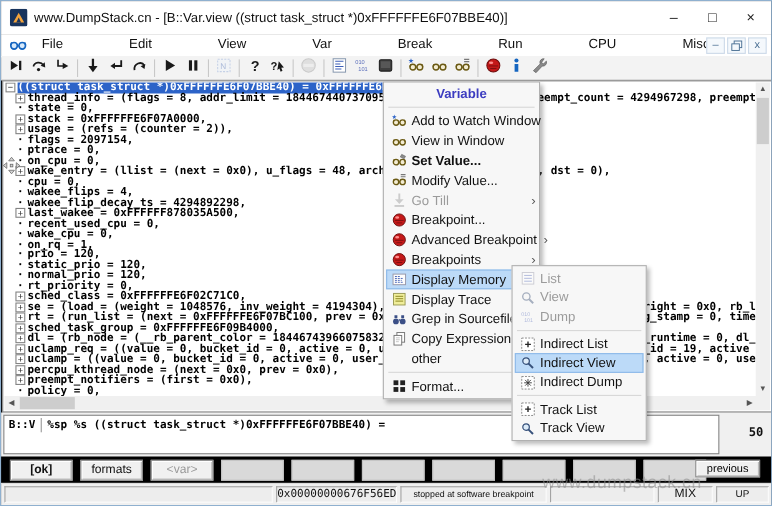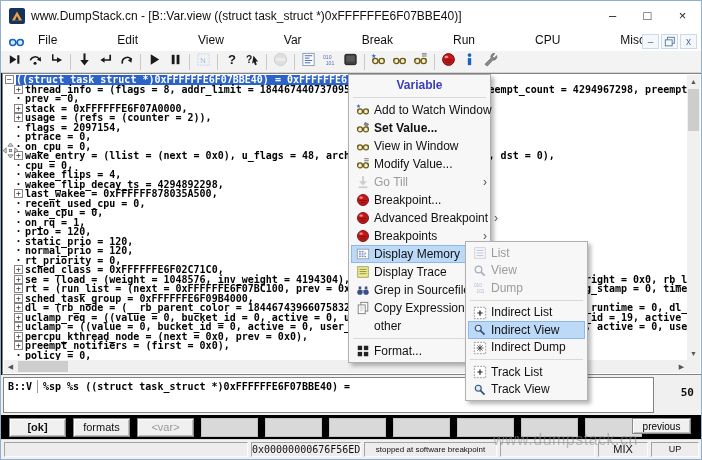--- a/index.html
+++ b/index.html
@@ -279,21 +279,21 @@
         <span><svg viewBox="0 0 16 16">
             <path d="M12.5 1.5a3.6 3.6 0 0 0-3.9 5L2 13.1 4.6 15l6-6.4a3.6 3.6 0 0 0 4-4.8L12 6.3l-2.2-1z" fill="#8a8a8a" stroke="#555" stroke-width=".6"></path>
           </svg></span>
       </div>
     </div>
 
   <div class="content">
     <div id="var-lines">
         <div class="vline"><span class="vexp">−</span><span class="vtext sel">((struct task_struct *)0xFFFFFFE6F07BBE40) = 0xFFFFFFE6F07BBE40</span></div>
         <div class="vline"><span class="vgut"></span><span class="vexp">+</span><span class="vtext">thread_info = (flags = 8, addr_limit = 18446744073709551615, mte_ctrl = 0, preempt_count = 4294967298, preempt_lazy_count = 0),</span></div>
-        <div class="vline"><span class="vgut"></span><span class="vdot">·</span><span class="vtext">prev = 0,</span></div>
+        <div class="vline"><span class="vgut"></span><span class="vdot">·</span><span class="vtext">state = 0,</span></div>
         <div class="vline"><span class="vgut"></span><span class="vexp">+</span><span class="vtext">stack = 0xFFFFFFE6F07A0000,</span></div>
         <div class="vline"><span class="vgut"></span><span class="vexp">+</span><span class="vtext">usage = (refs = (counter = 2)),</span></div>
         <div class="vline"><span class="vgut"></span><span class="vdot">·</span><span class="vtext">flags = 2097154,</span></div>
         <div class="vline"><span class="vgut"></span><span class="vdot">·</span><span class="vtext">ptrace = 0,</span></div>
         <div class="vline"><span class="vgut"></span><span class="vdot">·</span><span class="vtext">on_cpu = 0,</span></div>
         <div class="vline"><span class="vgut"></span><span class="vexp">+</span><span class="vtext">wake_entry = (llist = (next = 0x0), u_flags = 48, arch_flags = 0, src_cpu = 0, dst = 0),</span></div>
         <div class="vline"><span class="vgut"></span><span class="vdot">·</span><span class="vtext">cpu = 0,</span></div>
         <div class="vline"><span class="vgut"></span><span class="vdot">·</span><span class="vtext">wakee_flips = 4,</span></div>
         <div class="vline"><span class="vgut"></span><span class="vdot">·</span><span class="vtext">wakee_flip_decay_ts = 4294892298,</span></div>
         <div class="vline"><span class="vgut"></span><span class="vexp">+</span><span class="vtext">last_wakee = 0xFFFFFF878035A500,</span></div>
@@ -344,41 +344,41 @@
               <g fill="#f3ecd2" stroke="#6b5a14" stroke-width="1.4">
                 <circle cx="4.6" cy="9.6" r="2.8"></circle>
                 <circle cx="11.4" cy="9.6" r="2.8"></circle>
               </g>
               <path d="M7.4 9.6h1.2M1.8 9.2l.9-2.4M14.2 9.2l-.9-2.4" stroke="#6b5a14" stroke-width="1.2" fill="none"></path>
               <text x="0" y="6" font-size="6.5" fill="#2c63c8">★</text>
             </svg></span>
           <span class="mlabel">Add to Watch Window</span>
           <span class="marrow"></span>
         </div>
+        <div class="mitem">
+          <span class="micon"><svg viewBox="0 0 16 16">
+              <g fill="#f3ecd2" stroke="#6b5a14" stroke-width="1.4">
+                <circle cx="4.6" cy="9.6" r="2.8"></circle>
+                <circle cx="11.4" cy="9.6" r="2.8"></circle>
+              </g>
+              <path d="M7.4 9.6h1.2M1.8 9.2l.9-2.4M14.2 9.2l-.9-2.4" stroke="#6b5a14" stroke-width="1.2" fill="none"></path>
+            </svg></span>
+          <span class="mlabel">View in Window</span>
+          <span class="marrow"></span>
+        </div>
         <div class="mitem b">
           <span class="micon"><svg viewBox="0 0 16 16">
               <g fill="#f3ecd2" stroke="#6b5a14" stroke-width="1.4">
                 <circle cx="4.6" cy="9.6" r="2.8"></circle>
                 <circle cx="11.4" cy="9.6" r="2.8"></circle>
               </g>
               <path d="M7.4 9.6h1.2M1.8 9.2l.9-2.4M14.2 9.2l-.9-2.4" stroke="#6b5a14" stroke-width="1.2" fill="none"></path>
               <path d="M10.5 1.5l4 2-1.5 2.7-4-2z" fill="#8a8a8a" stroke="#555" stroke-width=".5"></path>
             </svg></span>
           <span class="mlabel">Set Value...</span>
-          <span class="marrow"></span>
-        </div>
-        <div class="mitem">
-          <span class="micon"><svg viewBox="0 0 16 16">
-              <g fill="#f3ecd2" stroke="#6b5a14" stroke-width="1.4">
-                <circle cx="4.6" cy="9.6" r="2.8"></circle>
-                <circle cx="11.4" cy="9.6" r="2.8"></circle>
-              </g>
-              <path d="M7.4 9.6h1.2M1.8 9.2l.9-2.4M14.2 9.2l-.9-2.4" stroke="#6b5a14" stroke-width="1.2" fill="none"></path>
-            </svg></span>
-          <span class="mlabel">View in Window</span>
           <span class="marrow"></span>
         </div>
         <div class="mitem">
           <span class="micon"><svg viewBox="0 0 16 16">
               <g fill="#f3ecd2" stroke="#6b5a14" stroke-width="1.4">
                 <circle cx="4.6" cy="9.6" r="2.8"></circle>
                 <circle cx="11.4" cy="9.6" r="2.8"></circle>
               </g>
               <path d="M7.4 9.6h1.2M1.8 9.2l.9-2.4M14.2 9.2l-.9-2.4" stroke="#6b5a14" stroke-width="1.2" fill="none"></path>
               <path d="M9.5 2h5M9.5 4.2h5" stroke="#777" stroke-width="1.2"></path>

